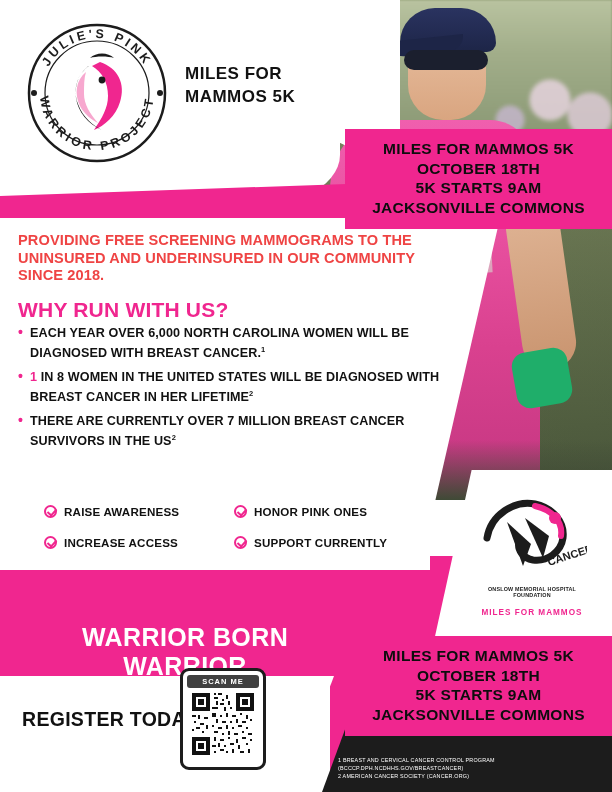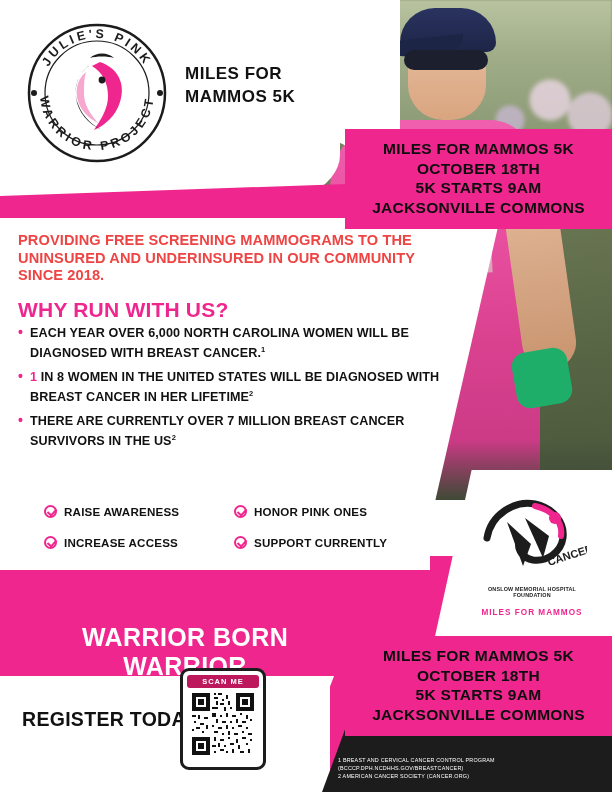--- a/index.html
+++ b/index.html
@@ -242,21 +242,21 @@
     font-weight: bold; font-size: 19.5px; color: #111; letter-spacing: .3px;
   }
 
   
   .qr-wrap {
     position: absolute; left: 180px; top: 668px; width: 86px; z-index: 9;
     background: #ffffff; border: 3px solid #1c1c1c; border-radius: 9px;
     padding: 4px 4px 6px; text-align: center;
   }
   .qr-label {
-    background: #be185d; color: #fff; font-size: 7.5px; font-weight: bold;
+    background: #404040; color: #fff; font-size: 7.5px; font-weight: bold;
     letter-spacing: 1px; padding: 2px 0; border-radius: 3px; margin-bottom: 3px;
   }
   .qr-code { width: 72px; height: 66px; margin: 0 auto; }
 
   
   .sponsor {
     position: absolute; right: 20px; top: 488px; width: 120px; z-index: 9;
     text-align: center;
   }
   .sponsor .mark { width: 110px; height: 92px; margin: 0 auto; }

